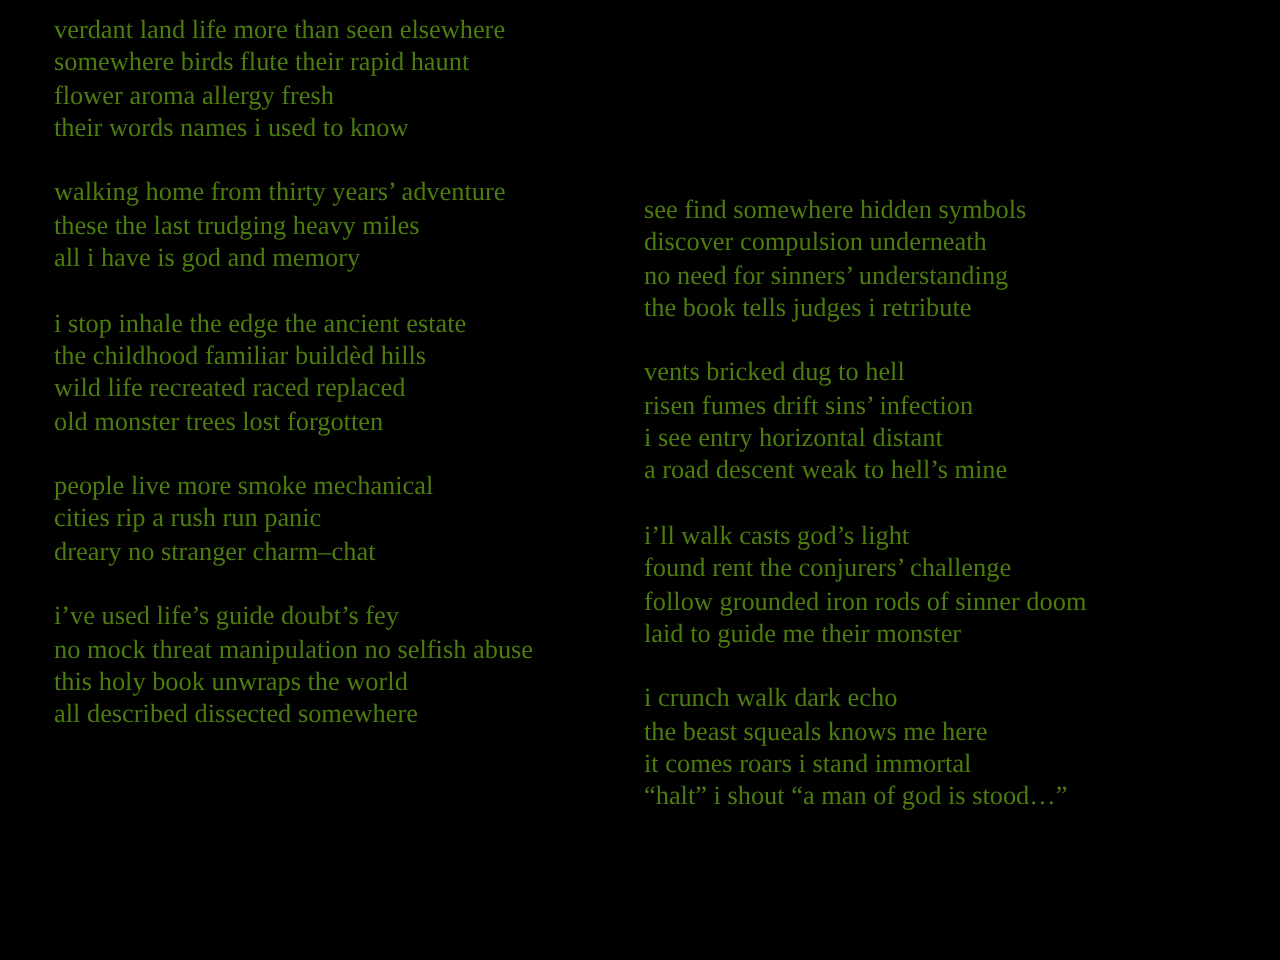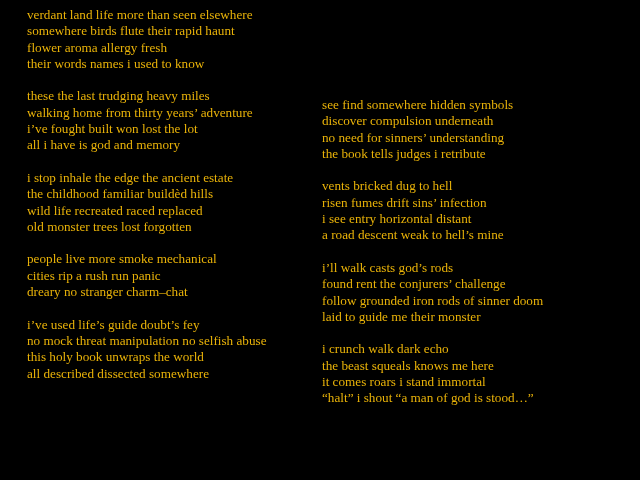--- a/index.html
+++ b/index.html
@@ -11,21 +11,21 @@
     position: relative;
     width: 640px;
     height: 480px;
     background: #000000;
     overflow: hidden;
     font-family: "Liberation Serif", serif;
   }
   .column {
     position: absolute;
     top: 0;
-    color: #eab308;
+    color: #4d7c0f;
     font-size: 13.2px;
     line-height: 16.3px;
   }
   .col-left {
     left: 27px;
     top: 7px;
     width: 290px;
   }
   .col-right {
     left: 322px;
@@ -46,23 +46,22 @@
 <div id="page">
 
   <div class="column col-left">
     <p class="stanza">
       <span class="line">verdant land life more than seen elsewhere</span>
       <span class="line">somewhere birds flute their rapid haunt</span>
       <span class="line">flower aroma allergy fresh</span>
       <span class="line">their words names i used to know</span>
     </p>
     <p class="stanza">
+      <span class="line">walking home from thirty years’ adventure</span>
       <span class="line">these the last trudging heavy miles</span>
-      <span class="line">walking home from thirty years’ adventure</span>
-      <span class="line">i’ve fought built won lost the lot</span>
       <span class="line">all i have is god and memory</span>
     </p>
     <p class="stanza">
       <span class="line">i stop inhale the edge the ancient estate</span>
       <span class="line">the childhood familiar buildèd hills</span>
       <span class="line">wild life recreated raced replaced</span>
       <span class="line">old monster trees lost forgotten</span>
     </p>
     <p class="stanza">
       <span class="line">people live more smoke mechanical</span>
@@ -84,21 +83,21 @@
       <span class="line">no need for sinners’ understanding</span>
       <span class="line">the book tells judges i retribute</span>
     </p>
     <p class="stanza">
       <span class="line">vents bricked dug to hell</span>
       <span class="line">risen fumes drift sins’ infection</span>
       <span class="line">i see entry horizontal distant</span>
       <span class="line">a road descent weak to hell’s mine</span>
     </p>
     <p class="stanza">
-      <span class="line">i’ll walk casts god’s rods</span>
+      <span class="line">i’ll walk casts god’s light</span>
       <span class="line">found rent the conjurers’ challenge</span>
       <span class="line">follow grounded iron rods of sinner doom</span>
       <span class="line">laid to guide me their monster</span>
     </p>
     <p class="stanza">
       <span class="line">i crunch walk dark echo</span>
       <span class="line">the beast squeals knows me here</span>
       <span class="line">it comes roars i stand immortal</span>
       <span class="line">“halt” i shout “a man of god is stood…”</span>
     </p>

